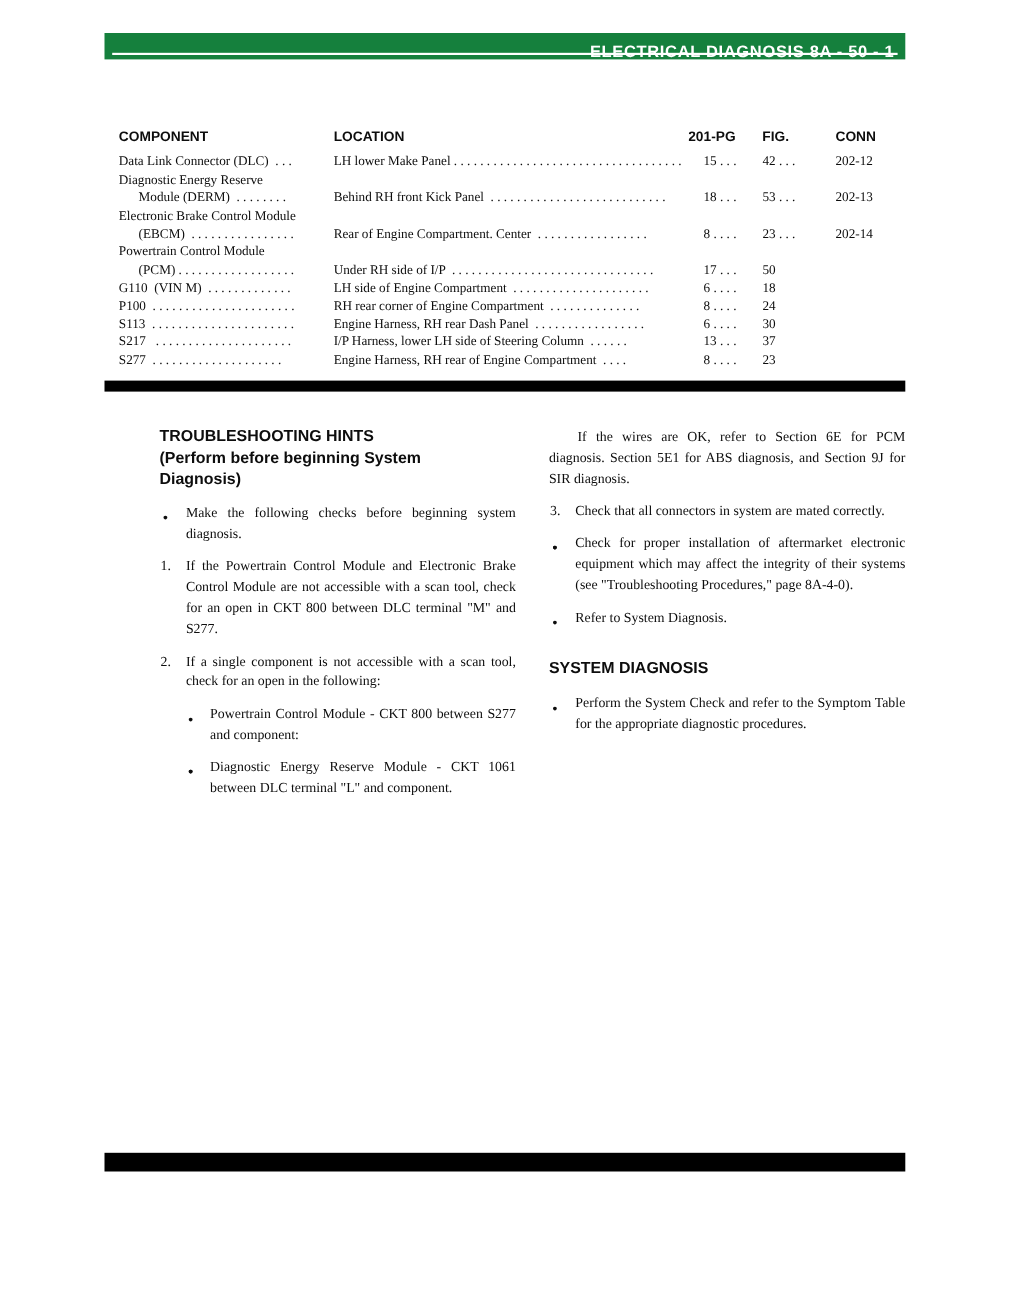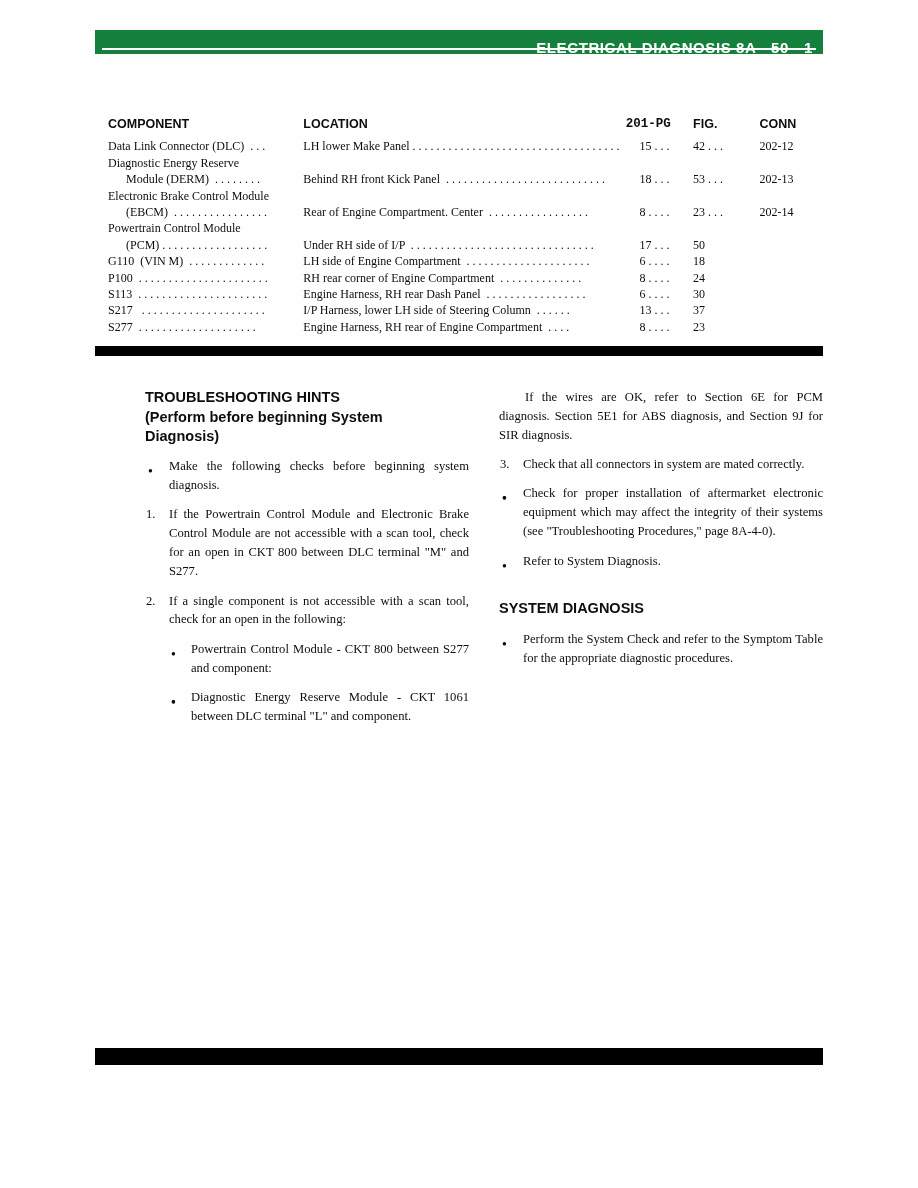--- a/index.html
+++ b/index.html
@@ -14,21 +14,21 @@
     font-family:"Liberation Sans", sans-serif; font-weight:bold; font-size:15px; letter-spacing:0.6px; }
   .topbar-rule { position:absolute; left:7px; right:7px; bottom:4px; height:2px; background:#fff; }
 
   
   .table-section { margin-top:62px; padding-left:13px; padding-right:4px; }
   .trow { display:flex; line-height:16.4px; font-size:12px;align-items:center; }
   .thead { font-family:"Liberation Sans", sans-serif; font-weight:bold; font-size:12.5px; margin-bottom:6px; }
   .t-comp { width:197px; white-space:pre; overflow:hidden; }
   .t-loc  { width:325px; white-space:pre; overflow:hidden; }
   .t-pg   { width:68px;  white-space:pre; overflow:hidden; padding-left:14px; }
-  .thead .t-pg { padding-left:0;font-family:Liberation Mono, monospace; }
+  .thead .t-pg { padding-left:0; }
   .t-fig  { width:67px;  white-space:pre; overflow:hidden; }
   .t-conn { width:60px;  white-space:pre; overflow:hidden; }
 
   .divider { margin-top:11px; height:10px; background:#000; }
 
   
   .columns { display:flex; margin-top:32px; padding-left:3px; gap:30px;margin-left:47px; }
   .col { width:348px; }
   .col-heading { font-family:"Liberation Sans", sans-serif; font-weight:bold; font-size:14.5px; line-height:19.5px; }
   .list { margin-top:10px; }

